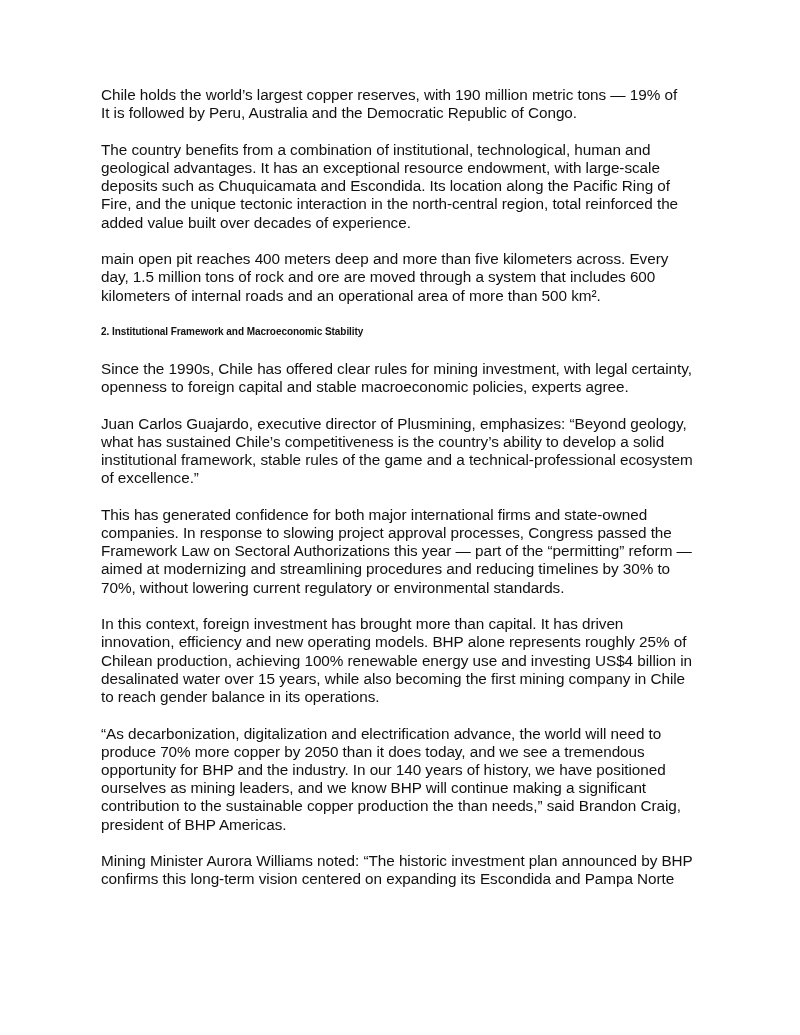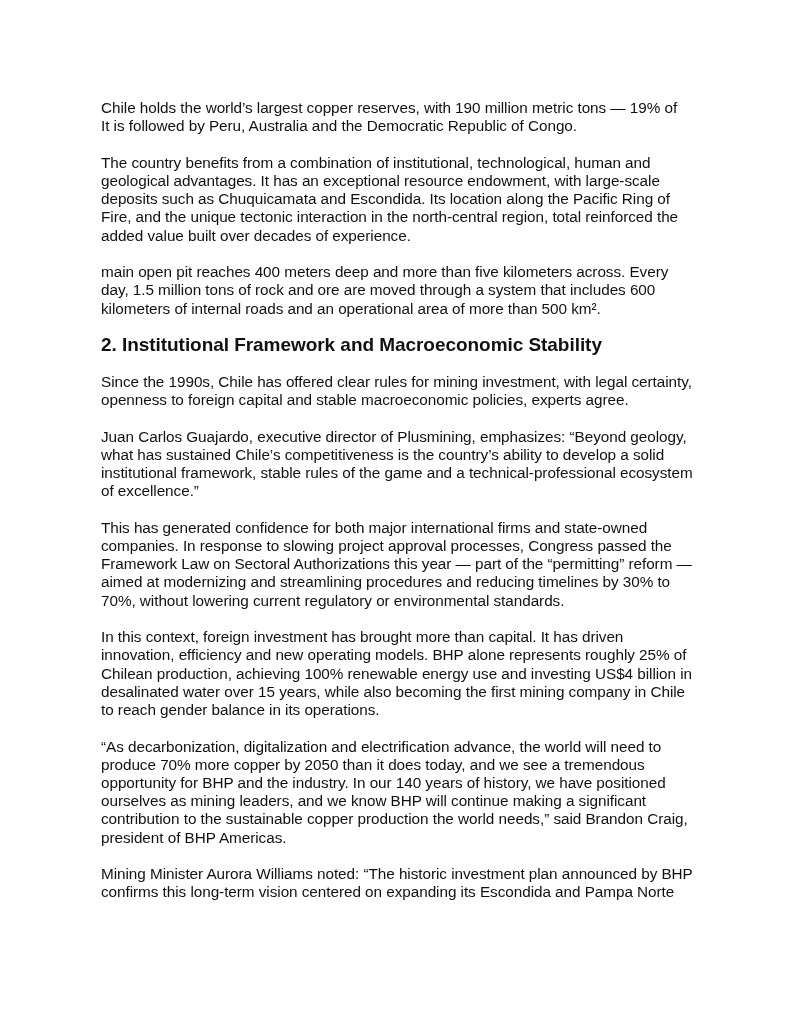--- a/index.html
+++ b/index.html
@@ -1,20 +1,20 @@
 <!DOCTYPE html>
 <html><head>
   <meta charset="utf-8">
   <style>
     html, body { margin: 0; padding: 0; background: #ffffff; }
     body { width: 800px; height: 1035px; position: relative; overflow: hidden; }
     .page {
       position: absolute;
       left: 101px;
-      top: 99px;
+      top: 86px;
       width: 610px;
       font-family: "Liberation Sans", sans-serif;
       font-size: 15.3px;
       line-height: 18.2px;
       color: #111111;
       letter-spacing: -0.05px;
     }
     .para { margin: 0 0 18.4px 0; }
     .heading { margin: 0 0 18.4px 0; font-weight: bold; }
     .line { display: block; white-space: nowrap; }
@@ -36,21 +36,21 @@
     <span class="line">Fire, and the unique tectonic interaction in the north-central region, total reinforced the</span>
     <span class="line">added value built over decades of experience.</span>
   </p>
 
   <p class="para">
     <span class="line">main open pit reaches 400 meters deep and more than five kilometers across. Every</span>
     <span class="line">day, 1.5 million tons of rock and ore are moved through a system that includes 600</span>
     <span class="line">kilometers of internal roads and an operational area of more than 500 km².</span>
   </p>
 
-  <h2 class="heading" style="font-size:19px;">
+  <h2 class="heading" style="font-size:10px;">
     <span class="line">2. Institutional Framework and Macroeconomic Stability</span>
   </h2>
 
   <p class="para">
     <span class="line">Since the 1990s, Chile has offered clear rules for mining investment, with legal certainty,</span>
     <span class="line">openness to foreign capital and stable macroeconomic policies, experts agree.</span>
   </p>
 
   <p class="para">
     <span class="line">Juan Carlos Guajardo, executive director of Plusmining, emphasizes: “Beyond geology,</span>
@@ -73,21 +73,21 @@
     <span class="line">Chilean production, achieving 100% renewable energy use and investing US$4 billion in</span>
     <span class="line">desalinated water over 15 years, while also becoming the first mining company in Chile</span>
     <span class="line">to reach gender balance in its operations.</span>
   </p>
 
   <p class="para">
     <span class="line">“As decarbonization, digitalization and electrification advance, the world will need to</span>
     <span class="line">produce 70% more copper by 2050 than it does today, and we see a tremendous</span>
     <span class="line">opportunity for BHP and the industry. In our 140 years of history, we have positioned</span>
     <span class="line">ourselves as mining leaders, and we know BHP will continue making a significant</span>
-    <span class="line">contribution to the sustainable copper production the world needs,” said Brandon Craig,</span>
+    <span class="line">contribution to the sustainable copper production the than needs,” said Brandon Craig,</span>
     <span class="line">president of BHP Americas.</span>
   </p>
 
   <p class="para">
     <span class="line">Mining Minister Aurora Williams noted: “The historic investment plan announced by BHP</span>
     <span class="line">confirms this long-term vision centered on expanding its Escondida and Pampa Norte</span>
   </p>
 
 </div>
 

